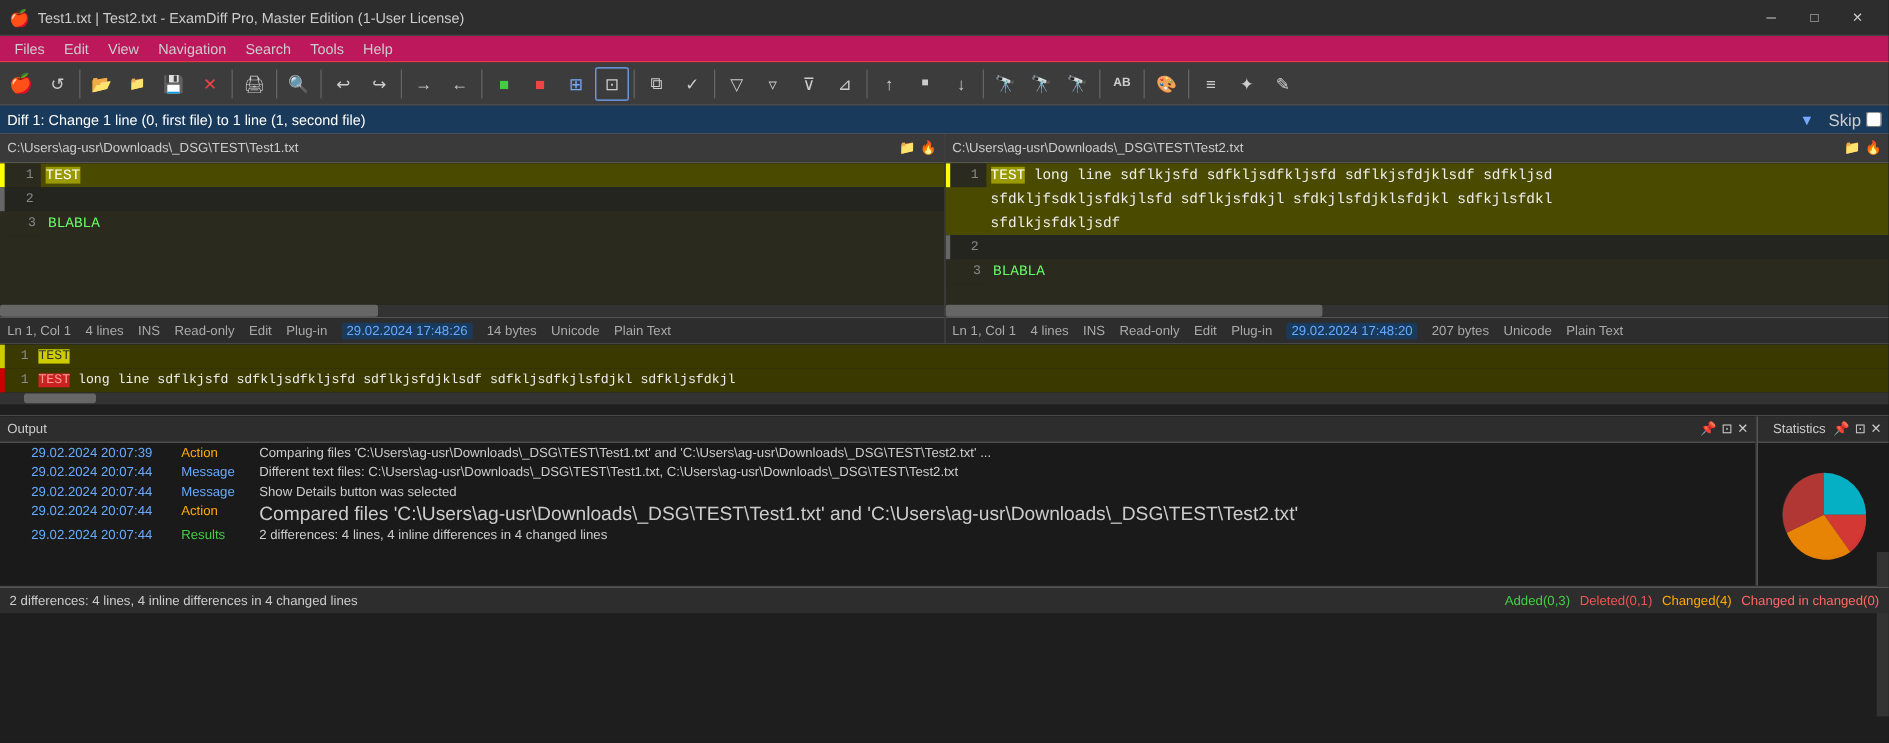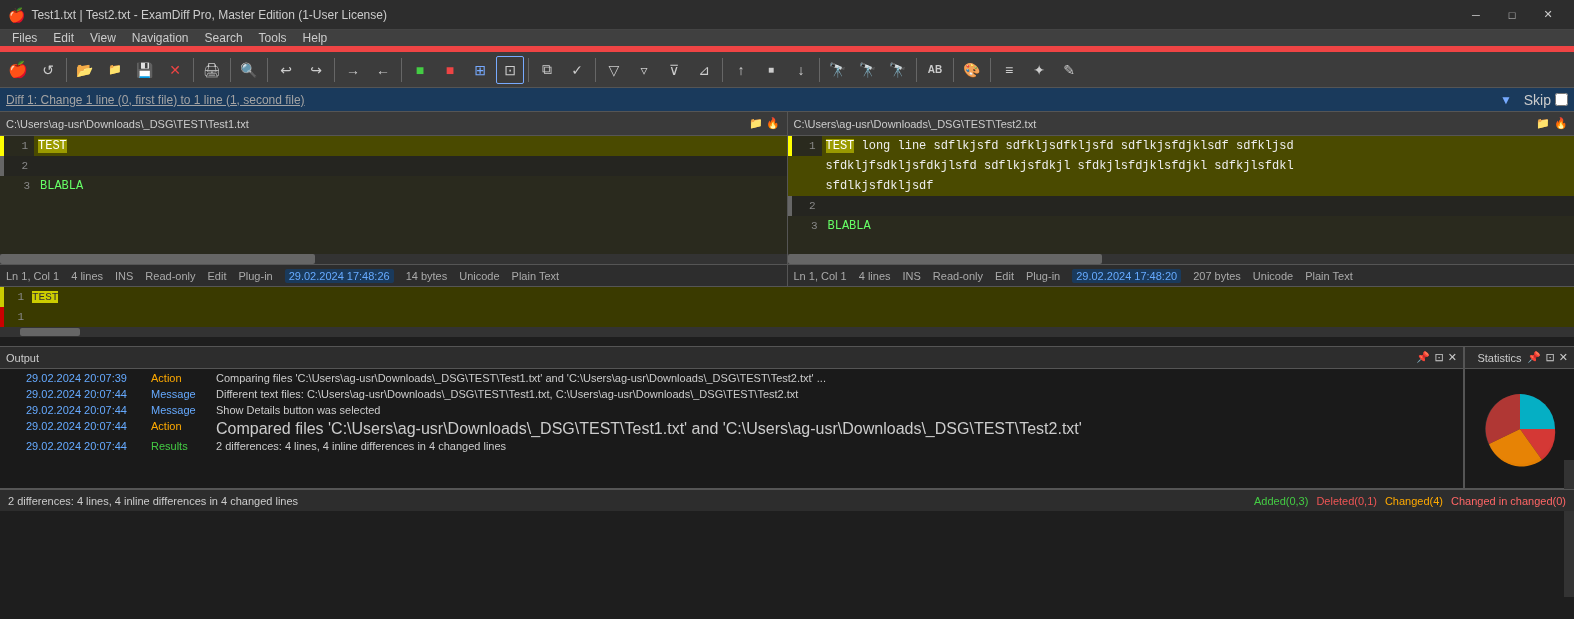--- a/index.html
+++ b/index.html
@@ -28,26 +28,26 @@
       display: flex; align-items: center; justify-content: center;
       font-size: 11px; color: #ccc; cursor: pointer;
       position: absolute; top: 0;
     }
     #title-bar .win-minimize { right: 90px; }
     #title-bar .win-maximize { right: 45px; }
     #title-bar .win-close { right: 0; }
 
     
     #menu-bar {
-      background: #404040;
+      background: #be185d;
       height: 22px;
       display: flex;
       align-items: center;
       padding: 0 4px;
-      border-bottom: 6px solid #ef4444;
+      border-bottom: 1px solid #ef4444;
     }
     .menu-item {
       padding: 2px 8px;
       color: #ccc;
       cursor: pointer;
       font-size: 12px;
     }
 
     
     #toolbar {
@@ -335,21 +335,21 @@
   <span class="tb-btn" style="font-size:10px;font-weight:bold;">AB</span>
   <div class="tb-separator"></div>
   <span class="tb-btn">🎨</span>
   <div class="tb-separator"></div>
   <span class="tb-btn">≡</span>
   <span class="tb-btn">✦</span>
   <span class="tb-btn">✎</span>
 </div>
 
 <div id="diff-nav" style="background:#1a3a5c;height:24px;display:flex;align-items:center;padding:0 6px;border-bottom:1px solid #555;">
-  <span style="flex:1;color:#a3a3a3;font-size:12px;text-decoration:underline;">Diff 1: Change 1 line (0, first file) to 1 line (1, second file)</span>
+  <span style="flex:1;color:#ffffff;font-size:12px;">Diff 1: Change 1 line (0, first file) to 1 line (1, second file)</span>
   <span style="color:#7af;cursor:pointer;">▼</span>
   <label style="color:#ccc;margin-left:12px;font-size:14px;">Skip</label>
   <input type="checkbox" style="margin-left: 4px;">
 </div>
 
 <div id="diff-main">
 
   <div class="diff-pane">
     <div class="pane-header">
       <span class="path" style="font-size:11px;">C:\Users\ag-usr\Downloads\_DSG\TEST\Test1.txt</span>
@@ -449,20 +449,23 @@
     <div style="width:4px;height:20px;background:#cccc00;flex-shrink:0;"></div>
     <div style="width:24px;color:#888;text-align:right;padding-right:4px;font-size:11px;font-family:'Courier New',monospace;">1</div>
     <div style="padding:0 4px;font-family:'Courier New',monospace;font-size:11px;">
       <span style="background:#cccc00;color:#333;">TEST</span>
     </div>
   </div>
 
   <div class="mini-diff-line" style="background:#3a3a00;">
     <div style="width:4px;height:20px;background:#cc0000;flex-shrink:0;"></div>
     <div style="width:24px;color:#888;text-align:right;padding-right:4px;font-size:11px;font-family:'Courier New',monospace;">1</div>
+    <div style="padding:0 4px;font-family:'Courier New',monospace;font-size:11px;white-space:nowrap;overflow:hidden;">
+      <span style="background:#cc2222;color:#ff9999;">TEST</span><span style="color:#eee;">  long line sdflkjsfd sdfkljsdfkljsfd sdflkjsfdjklsdf sdfkljsdfkjlsfdjkl sdfkljsfdkjl</span>
+    </div>
   </div>
 
   <div style="height:10px;background:#333;display:flex;align-items:center;">
     <div style="width:60px;height:8px;background:#666;border-radius:2px;margin-left:20px;"></div>
   </div>
 </div>
 
 <div id="output-area" style="display:flex;height:142px;border-bottom:1px solid #555;">
 
   <div id="output-pane" style="flex:1;background:#1a1a1a;display:flex;flex-direction:column;border-right:1px solid #555;">

